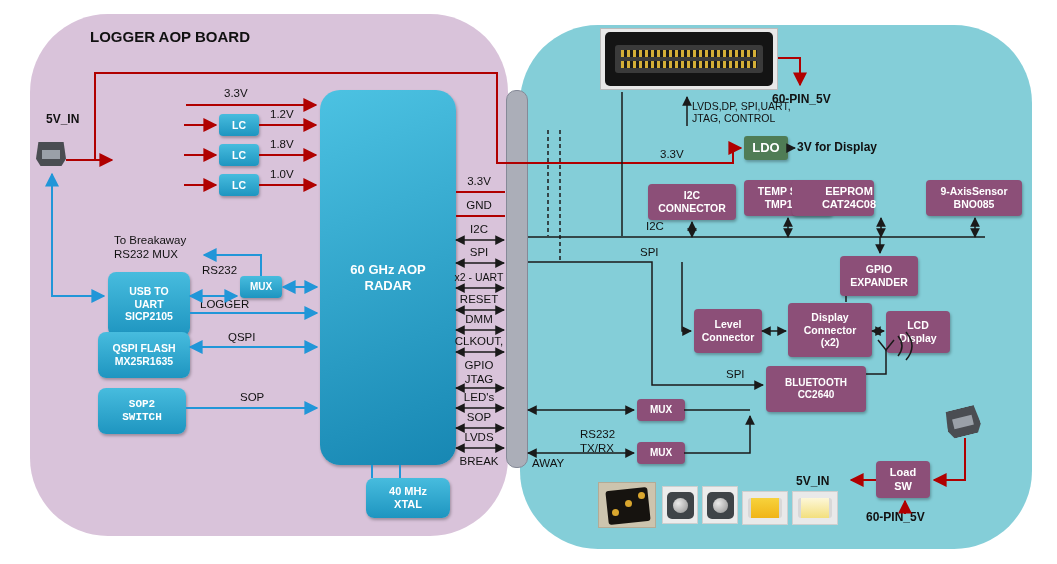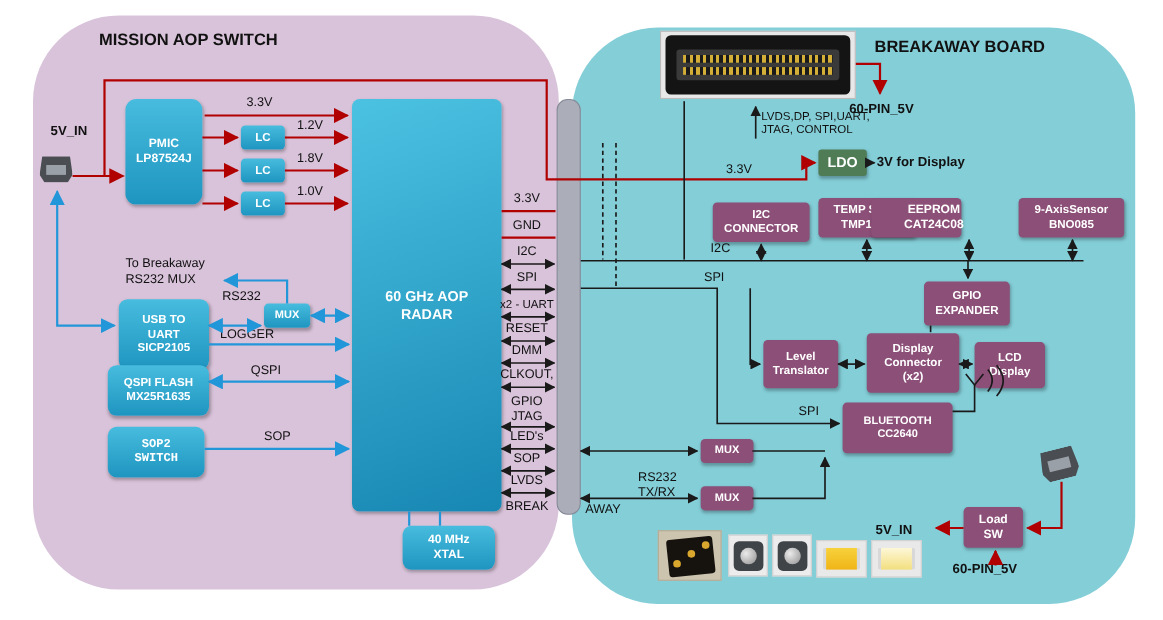--- a/index.html
+++ b/index.html
@@ -21,42 +21,40 @@
 </style>
 </head>
 <body>
 
 <div id="canvas">
 
   <div class="board" style="left:30px;top:14px;width:478px;height:522px;background:#d9c3da;"></div>
   <div class="board" style="left:520px;top:25px;width:512px;height:524px;background:#84ced8;"></div>
   <div class="bar" style="left:506px;top:90px;width:22px;height:378px;background:#abaeb8;border:1px solid #858997;"></div>
 
-  <span class="lbl b" style="left:90px;top:28px;font-size:15px;">MISSION AOP SWITCH</span>
+  <span class="lbl b" style="left:90px;top:28px;font-size:15px;">LOGGER AOP BOARD</span>
   <span class="lbl b" style="left:46px;top:112px;font-size:12px;">5V_IN</span>
 
   <div class="photo" style="left:36px;top:142px;width:30px;height:24px;">
     <div style="width:30px;height:24px;background:#4a4d52;clip-path:polygon(8% 0,92% 0,100% 70%,85% 100%,15% 100%,0 70%);display:flex;align-items:center;justify-content:center;">
       <div style="width:18px;height:9px;background:#9aa0a8;"></div>
     </div>
   </div>
 
-  <div class="box blue" style="left:114px;top:90px;width:70px;height:96px;font-size:11px;border-radius:10px;">PMIC
-LP87524J</div>
 
   <div class="box blue" style="left:219px;top:114px;width:40px;height:22px;font-size:10.5px;border-radius:4px;">LC</div>
   <div class="box blue" style="left:219px;top:144px;width:40px;height:22px;font-size:10.5px;border-radius:4px;">LC</div>
   <div class="box blue" style="left:219px;top:174px;width:40px;height:22px;font-size:10.5px;border-radius:4px;">LC</div>
 
   <span class="lbl" style="left:224px;top:87px;">3.3V</span>
   <span class="lbl" style="left:270px;top:108px;">1.2V</span>
   <span class="lbl" style="left:270px;top:138px;">1.8V</span>
   <span class="lbl" style="left:270px;top:168px;">1.0V</span>
 
-  <div class="box" style="left:320px;top:90px;width:136px;height:375px;font-size:13px;border-radius:7px;background:linear-gradient(160deg,#4cc2e2,#1787b3);">60 GHz AOP
+  <div class="box" style="left:320px;top:90px;width:136px;height:375px;font-size:13px;border-radius:20px;background:linear-gradient(160deg,#4cc2e2,#1787b3);">60 GHz AOP
 RADAR</div>
   <div class="box blue" style="left:344px;top:478px;width:84px;height:40px;font-size:11px;border-radius:8px;margin-left:22px;">40 MHz
 XTAL</div>
 
   <span class="lbl" style="left:114px;top:234px;">To Breakaway
 RS232 MUX</span>
   <div class="box blue" style="left:108px;top:272px;width:82px;height:64px;font-size:10.5px;border-radius:8px;">USB TO
 UART
 SICP2105</div>
   <span class="lbl" style="left:202px;top:264px;">RS232</span>
@@ -79,21 +77,20 @@
   <span class="lbl ctr" style="left:452px;top:313px;width:54px;">DMM</span>
   <span class="lbl ctr" style="left:452px;top:335px;width:54px;">CLKOUT,</span>
   <span class="lbl ctr" style="left:452px;top:359px;width:54px;">GPIO
 JTAG</span>
   <span class="lbl ctr" style="left:452px;top:391px;width:54px;">LED's</span>
   <span class="lbl ctr" style="left:452px;top:411px;width:54px;">SOP</span>
   <span class="lbl ctr" style="left:452px;top:431px;width:54px;">LVDS</span>
   <span class="lbl ctr" style="left:453px;top:455px;width:52px;">BREAK</span>
   <span class="lbl" style="left:532px;top:457px;">AWAY</span>
 
-  <span class="lbl b" style="left:795px;top:34px;font-size:15px;">BREAKAWAY BOARD</span>
 
   <div class="photo" style="left:600px;top:28px;width:178px;height:62px;background:#e8e8e8;border:1px solid #bbb;display:flex;align-items:center;justify-content:center;">
     <div style="width:168px;height:54px;background:#141414;border-radius:5px;display:flex;align-items:center;justify-content:center;">
       <div style="width:148px;height:28px;background:#3a3a3a;border-radius:3px;display:flex;flex-direction:column;justify-content:space-evenly;padding:2px 6px;">
         <div style="height:7px;background:repeating-linear-gradient(90deg,#d4af37 0 3px,#1a1a1a 3px 6px);"></div>
         <div style="height:7px;background:repeating-linear-gradient(90deg,#d4af37 0 3px,#1a1a1a 3px 6px);"></div>
       </div>
     </div>
   </div>
 
@@ -113,21 +110,21 @@
 CAT24C08</div>
   <div class="box purple" style="left:926px;top:180px;width:96px;height:36px;font-size:10.5px;">9-AxisSensor
 BNO085</div>
 
   <span class="lbl" style="left:646px;top:220px;">I2C</span>
   <span class="lbl" style="left:640px;top:246px;">SPI</span>
 
   <div class="box purple" style="left:840px;top:256px;width:78px;height:40px;font-size:10.5px;">GPIO
 EXPANDER</div>
   <div class="box purple" style="left:694px;top:309px;width:68px;height:44px;font-size:10.5px;">Level
-Translator</div>
+Connector</div>
   <div class="box purple" style="left:788px;top:303px;width:84px;height:54px;font-size:10.5px;">Display
 Connector
 (x2)</div>
   <div class="box purple" style="left:886px;top:311px;width:64px;height:42px;font-size:10.5px;">LCD
 Display</div>
 
   <span class="lbl" style="left:726px;top:368px;">SPI</span>
   <div class="box purple" style="left:766px;top:366px;width:100px;height:46px;font-size:10px;">BLUETOOTH
 CC2640</div>
 

